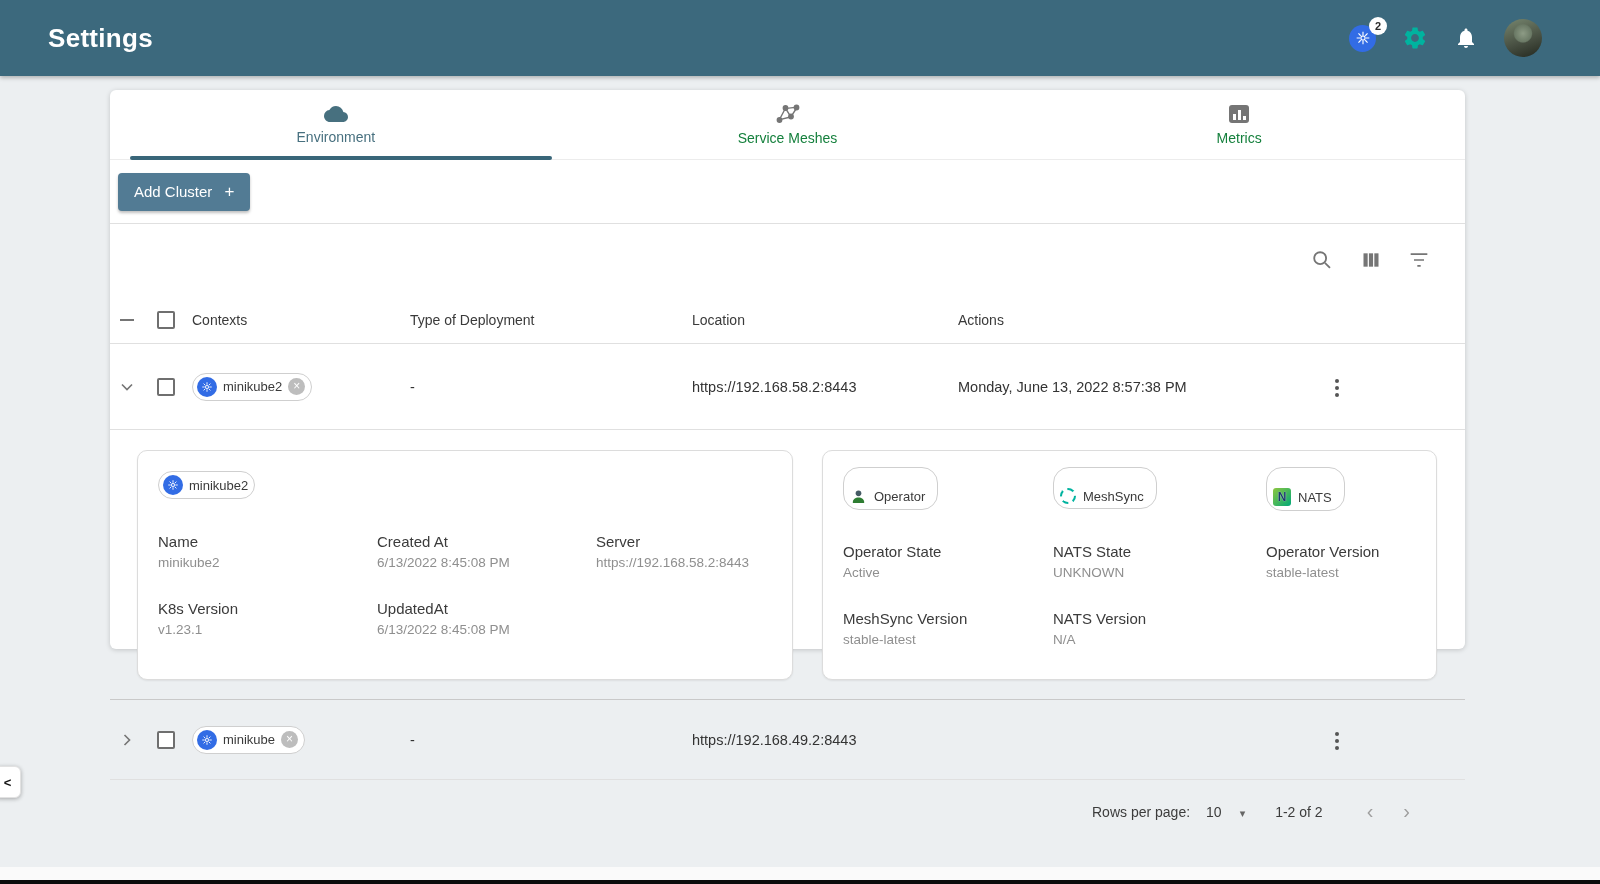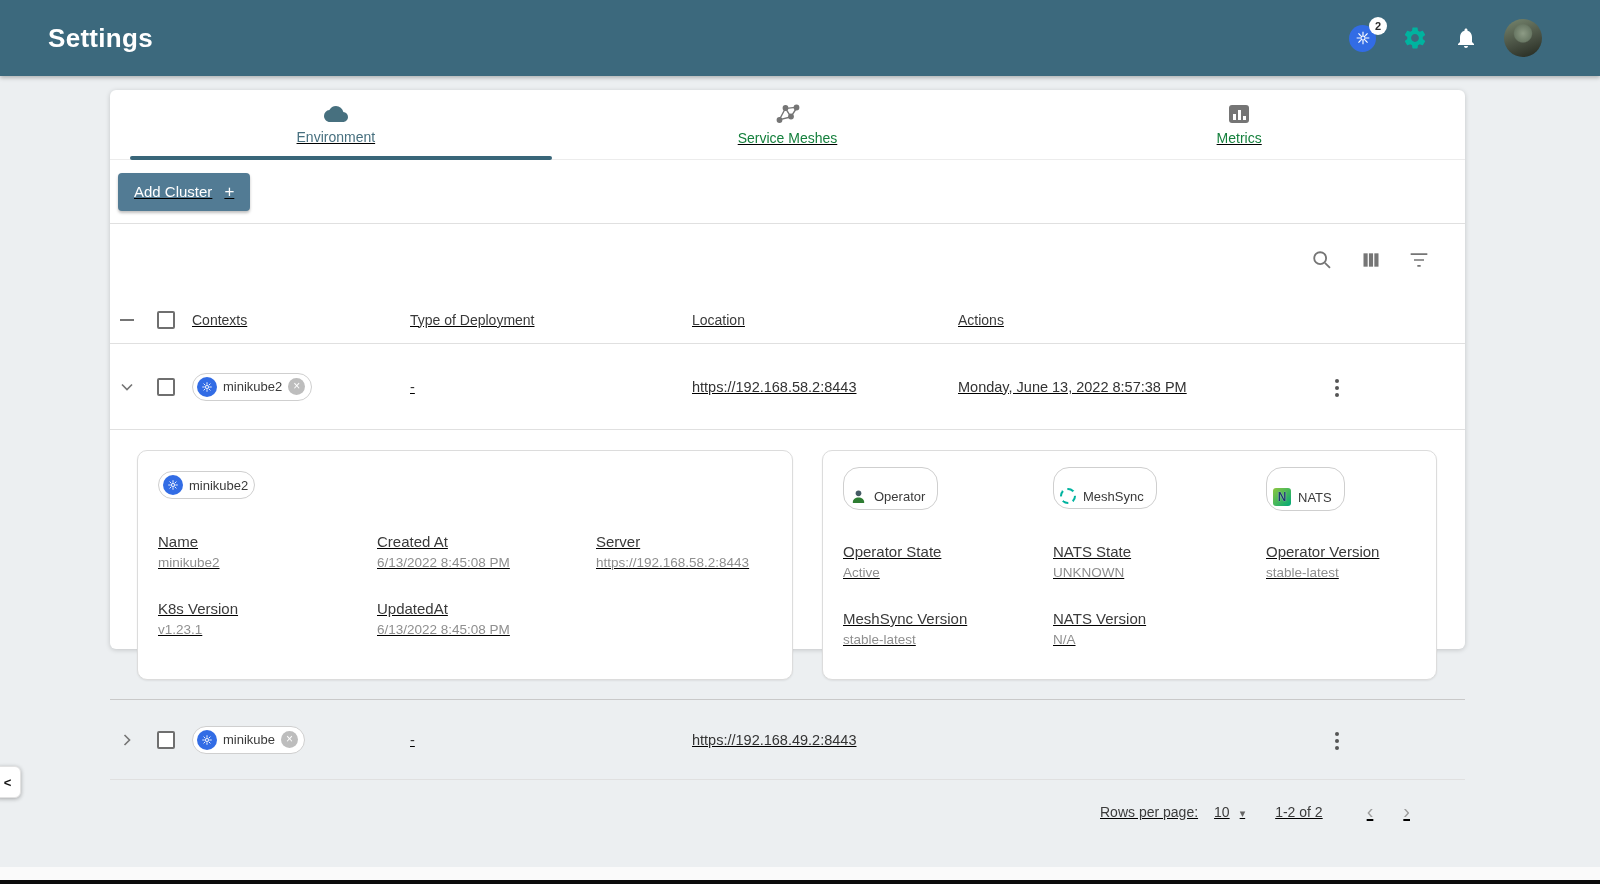--- a/index.html
+++ b/index.html
@@ -44,21 +44,20 @@
       linear-gradient(160deg,#77876f 0%,#4a5244 55%,#23281f 100%);
     cursor:pointer;
   }
 
   
   .card {
     position:absolute; left:110px; top:90px;
     width:1355px; height:559px;
     background:#fff; border-radius:6px;
     box-shadow:0 1px 5px rgba(0,0,0,.18);
-    text-decoration:underline;
   }
 
   
   .tabs { display:flex; height:70px; border-bottom:1px solid #ececec; }
   .tab {
     flex:1; display:flex; flex-direction:column;
     align-items:center; justify-content:center; gap:5px;
     color:#15803d; font-size:14px; cursor:pointer; position:relative;
   }
   .tab.active { color:#47707F; }
@@ -145,21 +144,21 @@
     display:flex; align-items:center; justify-content:center;
     text-shadow:0 0 1px #fff;
   }
 
   
   .pagination {
     height:63px; display:flex; align-items:center; justify-content:flex-end;
     font-size:14px; color:#3c3c3c; padding-right:47px;
   }
   .pagination .lbl { margin-right:16px; }
-  .pagination .rpp { margin-right:30px; display:inline-flex; align-items:flex-end; gap:10px; cursor:pointer; }
+  .pagination .rpp { margin-right:30px; display:inline-flex; align-items:flex-end; gap:18px; cursor:pointer; }
   .pagination .caret { font-size:11px; color:#666; }
   .pagination .range { margin-right:36px; }
   .page-arrow { background:none; border:none; font-size:20px; color:#9e9e9e; cursor:pointer; padding:4px 8px; }
   .page-arrow.next { margin-left:14px; }
 
   
   .drawer-toggle {
     position:absolute; left:-6px; top:766px;
     width:27px; height:32px;
     background:#fff; border:1px solid #e2e2e2; border-radius:6px;

